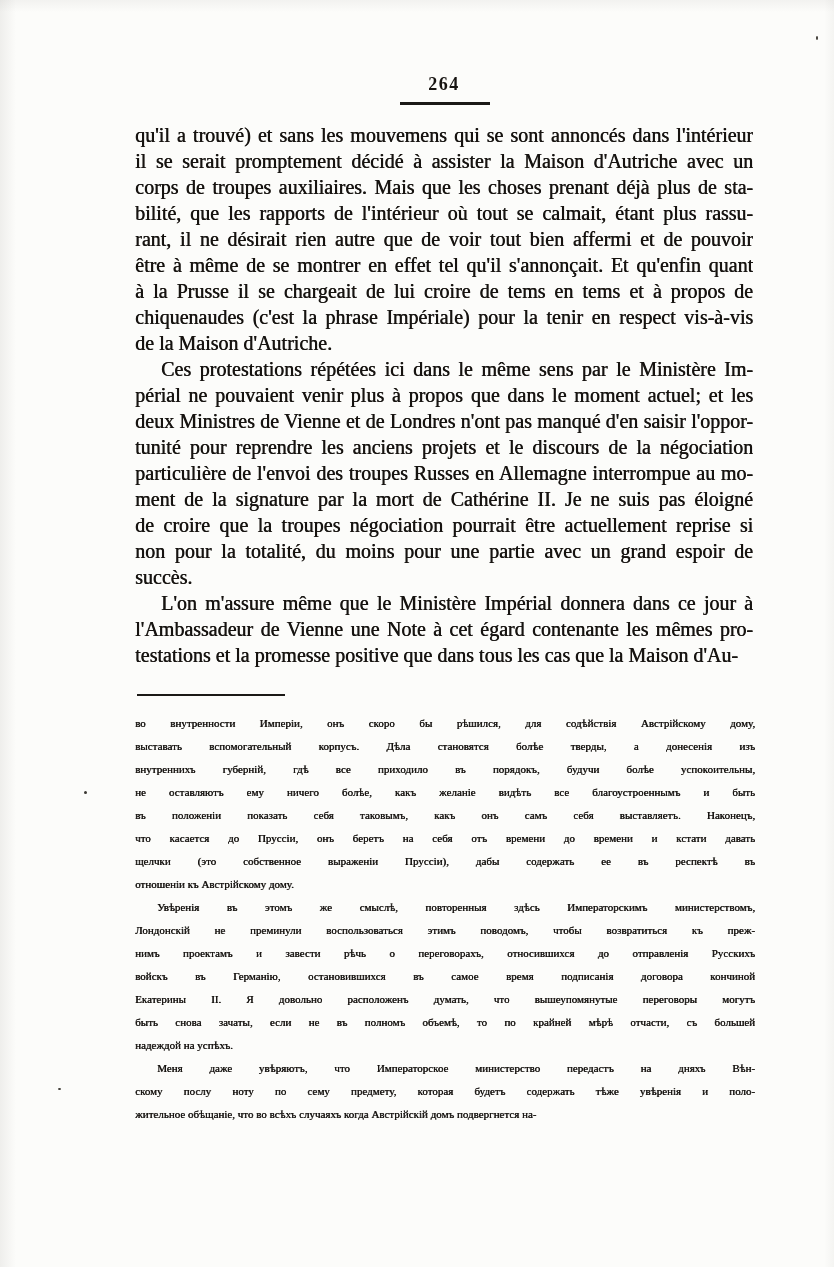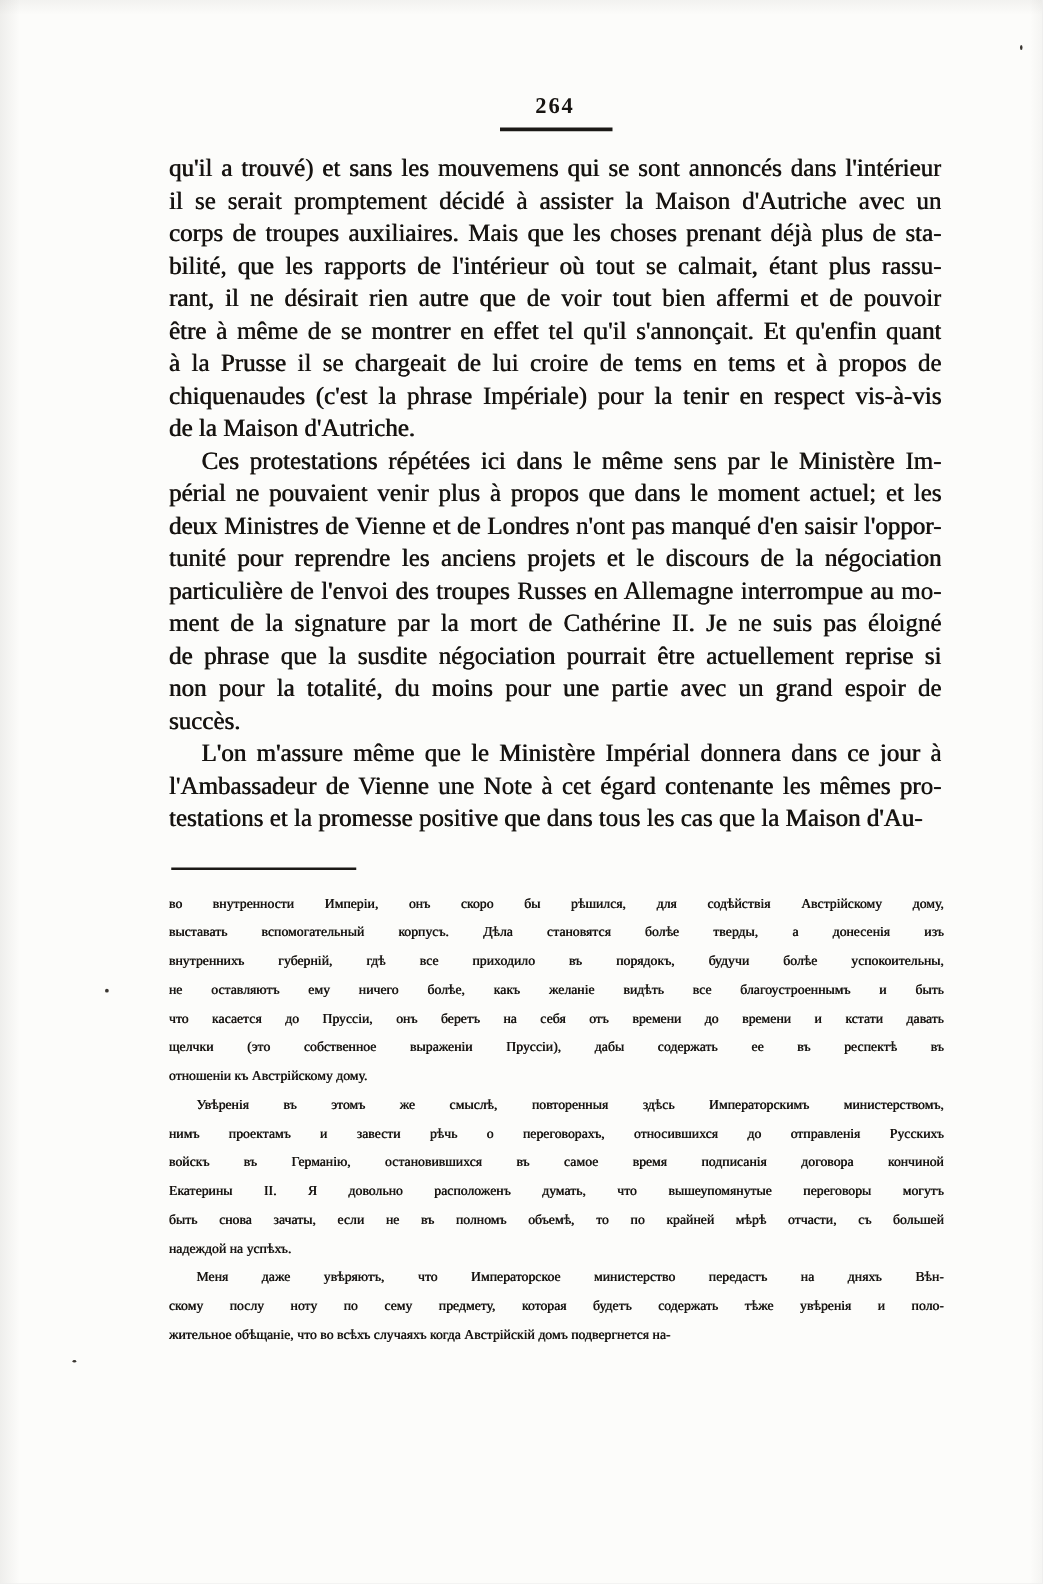--- a/index.html
+++ b/index.html
@@ -96,45 +96,47 @@
         <div class="line">chiquenaudes (c'est la phrase Impériale) pour la tenir en respect vis-à-vis</div>
         <div class="line">de la Maison d'Autriche.</div>
       </div>
     <div class="para indent">
         <div class="line">Ces protestations répétées ici dans le même sens par le Ministère Im-</div>
         <div class="line">périal ne pouvaient venir plus à propos que dans le moment actuel; et les</div>
         <div class="line">deux Ministres de Vienne et de Londres n'ont pas manqué d'en saisir l'oppor-</div>
         <div class="line">tunité pour reprendre les anciens projets et le discours de la négociation</div>
         <div class="line">particulière de l'envoi des troupes Russes en Allemagne interrompue au mo-</div>
         <div class="line">ment de la signature par la mort de Cathérine II. Je ne suis pas éloigné</div>
-        <div class="line">de phrase que la susdite négociation pourrait être actuellement reprise si</div>
+        <div class="line">de croire que la troupes négociation pourrait être actuellement reprise si</div>
         <div class="line">non pour la totalité, du moins pour une partie avec un grand espoir de</div>
         <div class="line">succès.</div>
       </div>
     <div class="para indent">
         <div class="line">L'on m'assure même que le Ministère Impérial donnera dans ce jour à</div>
         <div class="line">l'Ambassadeur de Vienne une Note à cet égard contenante les mêmes pro-</div>
         <div class="line">testations et la promesse positive que dans tous les cas que la Maison d'Au-</div>
       </div>
   </div>
 
   <div class="footnote-sep"></div>
 
   <div class="footnote-text">
     <div class="para">
         <div class="line">во внутренности Имперіи, онъ скоро бы рѣшился, для содѣйствія Австрійскому дому,</div>
         <div class="line">выставать вспомогательный корпусъ. Дѣла становятся болѣе тверды, а донесенія изъ</div>
         <div class="line">внутреннихъ губерній, гдѣ все приходило въ порядокъ, будучи болѣе успокоительны,</div>
         <div class="line">не оставляютъ ему ничего болѣе, какъ желаніе видѣть все благоустроеннымъ и быть</div>
+        <div class="line">въ положеніи показать себя таковымъ, какъ онъ самъ себя выставляетъ. Наконецъ,</div>
         <div class="line">что касается до Пруссіи, онъ беретъ на себя отъ времени до времени и кстати давать</div>
         <div class="line">щелчки (это собственное выраженіи Пруссіи), дабы содержать ее въ респектѣ въ</div>
         <div class="line">отношеніи къ Австрійскому дому.</div>
       </div>
     <div class="para indent">
         <div class="line">Увѣренія въ этомъ же смыслѣ, повторенныя здѣсь Императорскимъ министерствомъ,</div>
+        <div class="line">Лондонскій не преминули воспользоваться этимъ поводомъ, чтобы возвратиться къ преж-</div>
         <div class="line">нимъ проектамъ и завести рѣчь о переговорахъ, относившихся до отправленія Русскихъ</div>
         <div class="line">войскъ въ Германію, остановившихся въ самое время подписанія договора кончиной</div>
         <div class="line">Екатерины II. Я довольно расположенъ думать, что вышеупомянутые переговоры могутъ</div>
         <div class="line">быть снова зачаты, если не въ полномъ объемѣ, то по крайней мѣрѣ отчасти, съ большей</div>
         <div class="line">надеждой на успѣхъ.</div>
       </div>
     <div class="para indent">
         <div class="line">Меня даже увѣряютъ, что Императорское министерство передастъ на дняхъ Вѣн-</div>
         <div class="line">скому послу ноту по сему предмету, которая будетъ содержать тѣже увѣренія и поло-</div>
         <div class="line">жительное обѣщаніе, что во всѣхъ случаяхъ когда Австрійскій домъ подвергнется на-</div>

